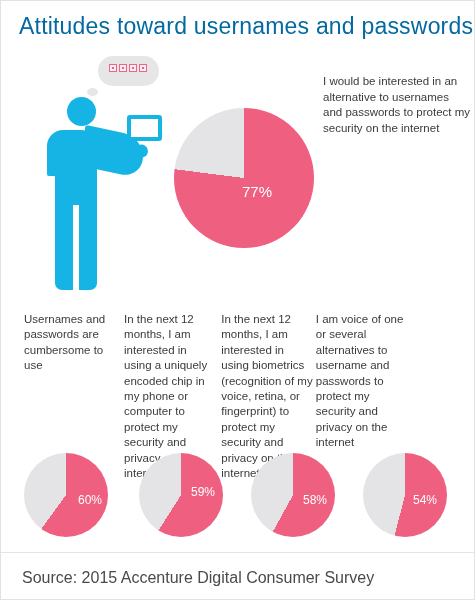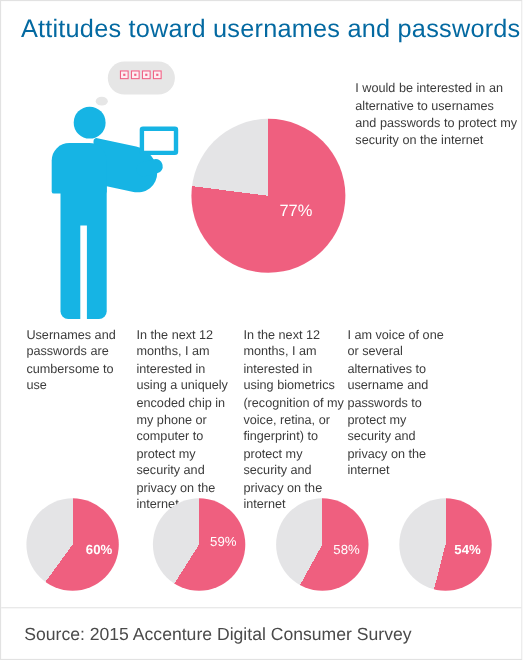--- a/index.html
+++ b/index.html
@@ -164,40 +164,39 @@
     width: 140px;
     height: 140px;
     border-radius: 50%;
   }
   .main-pie-label {
     position: absolute;
     left: 241px;
     top: 182px;
     font-size: 15px;
     color: #ffffff;
-    margin-left: 12px;
   }
 
   
   .statement {
     position: absolute;
     left: 322px;
     top: 57px;
     width: 148px;
     font-size: 11.5px;
     line-height: 15.5px;
     color: #3b3b3b;
     margin-top: 16px;
   }
 
   
   .columns {
     position: absolute;
     left: 0;
-    top: 297px;
+    top: 311px;
     width: 408px;
     display: flex;
   }
   .col {
     width: 112px;
     padding-left: 21px;
     box-sizing: border-box;
   }
   .col:nth-child(1) { width: 134px; padding-left: 23px; }
   .col:nth-child(2) { width: 116px; padding-left: 6px; }
@@ -289,25 +288,25 @@
     <div class="col">
       <div class="col-text">In the next 12 months, I am interested in using biometrics (recognition of my voice, retina, or fingerprint) to protect my security and privacy on the internet</div>
     </div>
     <div class="col">
       <div class="col-text">I am voice of one or several alternatives to username and passwords to protect my security and privacy on the internet</div>
     </div>
   </div>
 
   <div class="mini-row">
     <div class="mini" id="mini0" style="left: 23px; background: conic-gradient(rgb(239, 95, 127) 0deg, rgb(239, 95, 127) 216deg, rgb(228, 228, 230) 216deg, rgb(228, 228, 230) 360deg);"></div>
-    <div class="mini-label" id="mini0lab" style="left: 77px; top: 40px; font-weight: bold;">60%</div>
+    <div class="mini-label" id="mini0lab" style="left: 77px; top: 40px;">60%</div>
     <div class="mini" id="mini1" style="left: 138px; background: conic-gradient(rgb(239, 95, 127) 0deg, rgb(239, 95, 127) 212.4deg, rgb(228, 228, 230) 212.4deg, rgb(228, 228, 230) 360deg);"></div>
     <div class="mini-label" id="mini1lab" style="left: 190px; top: 32px;">59%</div>
     <div class="mini" id="mini2" style="left: 250px; background: conic-gradient(rgb(239, 95, 127) 0deg, rgb(239, 95, 127) 208.8deg, rgb(228, 228, 230) 208.8deg, rgb(228, 228, 230) 360deg);"></div>
     <div class="mini-label" id="mini2lab" style="left: 302px; top: 40px; text-align: center;">58%</div>
     <div class="mini" id="mini3" style="left: 362px; background: conic-gradient(rgb(239, 95, 127) 0deg, rgb(239, 95, 127) 194.4deg, rgb(228, 228, 230) 194.4deg, rgb(228, 228, 230) 360deg);"></div>
-    <div class="mini-label" id="mini3lab" style="left: 412px; top: 40px; font-weight: bold;">54%</div>
+    <div class="mini-label" id="mini3lab" style="left: 412px; top: 40px;">54%</div>
   </div>
 
   <div class="divider"></div>
   <div class="source">Source: 2015 Accenture Digital Consumer Survey</div>
 
 </div>
 
 </body></html>

